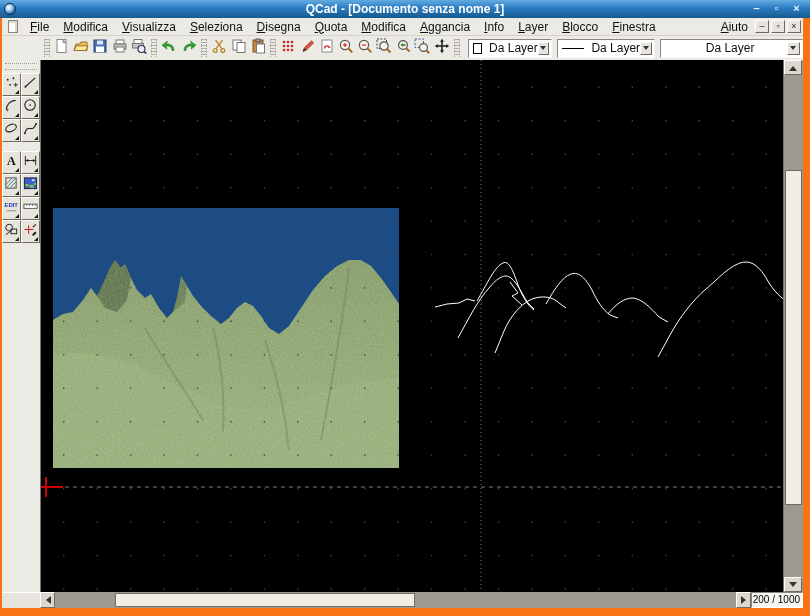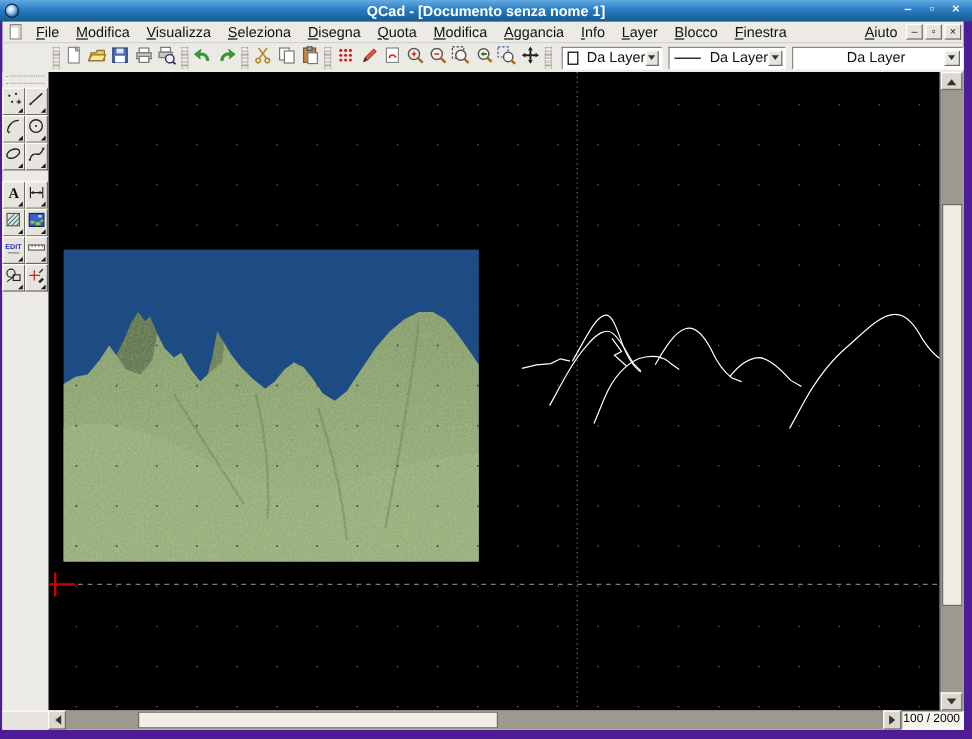--- a/index.html
+++ b/index.html
@@ -1,17 +1,17 @@
 <!DOCTYPE html>
 <html><head>
 <meta charset="utf-8">
 <style>
   html,body{margin:0;padding:0;background:#555;}
   *{box-sizing:border-box;}
-  .window{position:relative;width:810px;height:616px;background:#4c1d95;
+  .window{position:relative;width:810px;height:616px;background:#f97316;
           font-family:"Liberation Sans",sans-serif;overflow:hidden;}
   
   .titlebar{position:absolute;left:0;top:0;width:810px;height:18px;
             background:linear-gradient(#63abe2,#2a7cc2 45%,#17598c);
             display:flex;align-items:center;}
   .tb-icon{width:12px;height:12px;border-radius:50%;margin-left:4px;z-index:2;
            background:radial-gradient(circle at 38% 35%,#ffffff,#a9d0f0 35%,#2c6fae 70%,#163f66);
            border:1px solid #0d2c4d;}
   .tb-title{position:absolute;left:0;right:0;text-align:center;color:#fff;
             font-weight:bold;font-size:12px;line-height:18px;}
@@ -810,16 +810,16 @@
       <div class="corner-left"></div>
       <div class="hscroll">
         <span class="harrow" style="left:0">
             <span class="tri left"></span>
           </span>
         <span class="hthumb" id="hthumb" style="left: 75px; width: 300px;"></span>
         <span class="harrow" style="right:0">
             <span class="tri right"></span>
           </span>
       </div>
-      <div class="coords">100 / 2000</div>
+      <div class="coords">200 / 1000</div>
     </div>
   </div>
 </div>
 
 </body></html>

